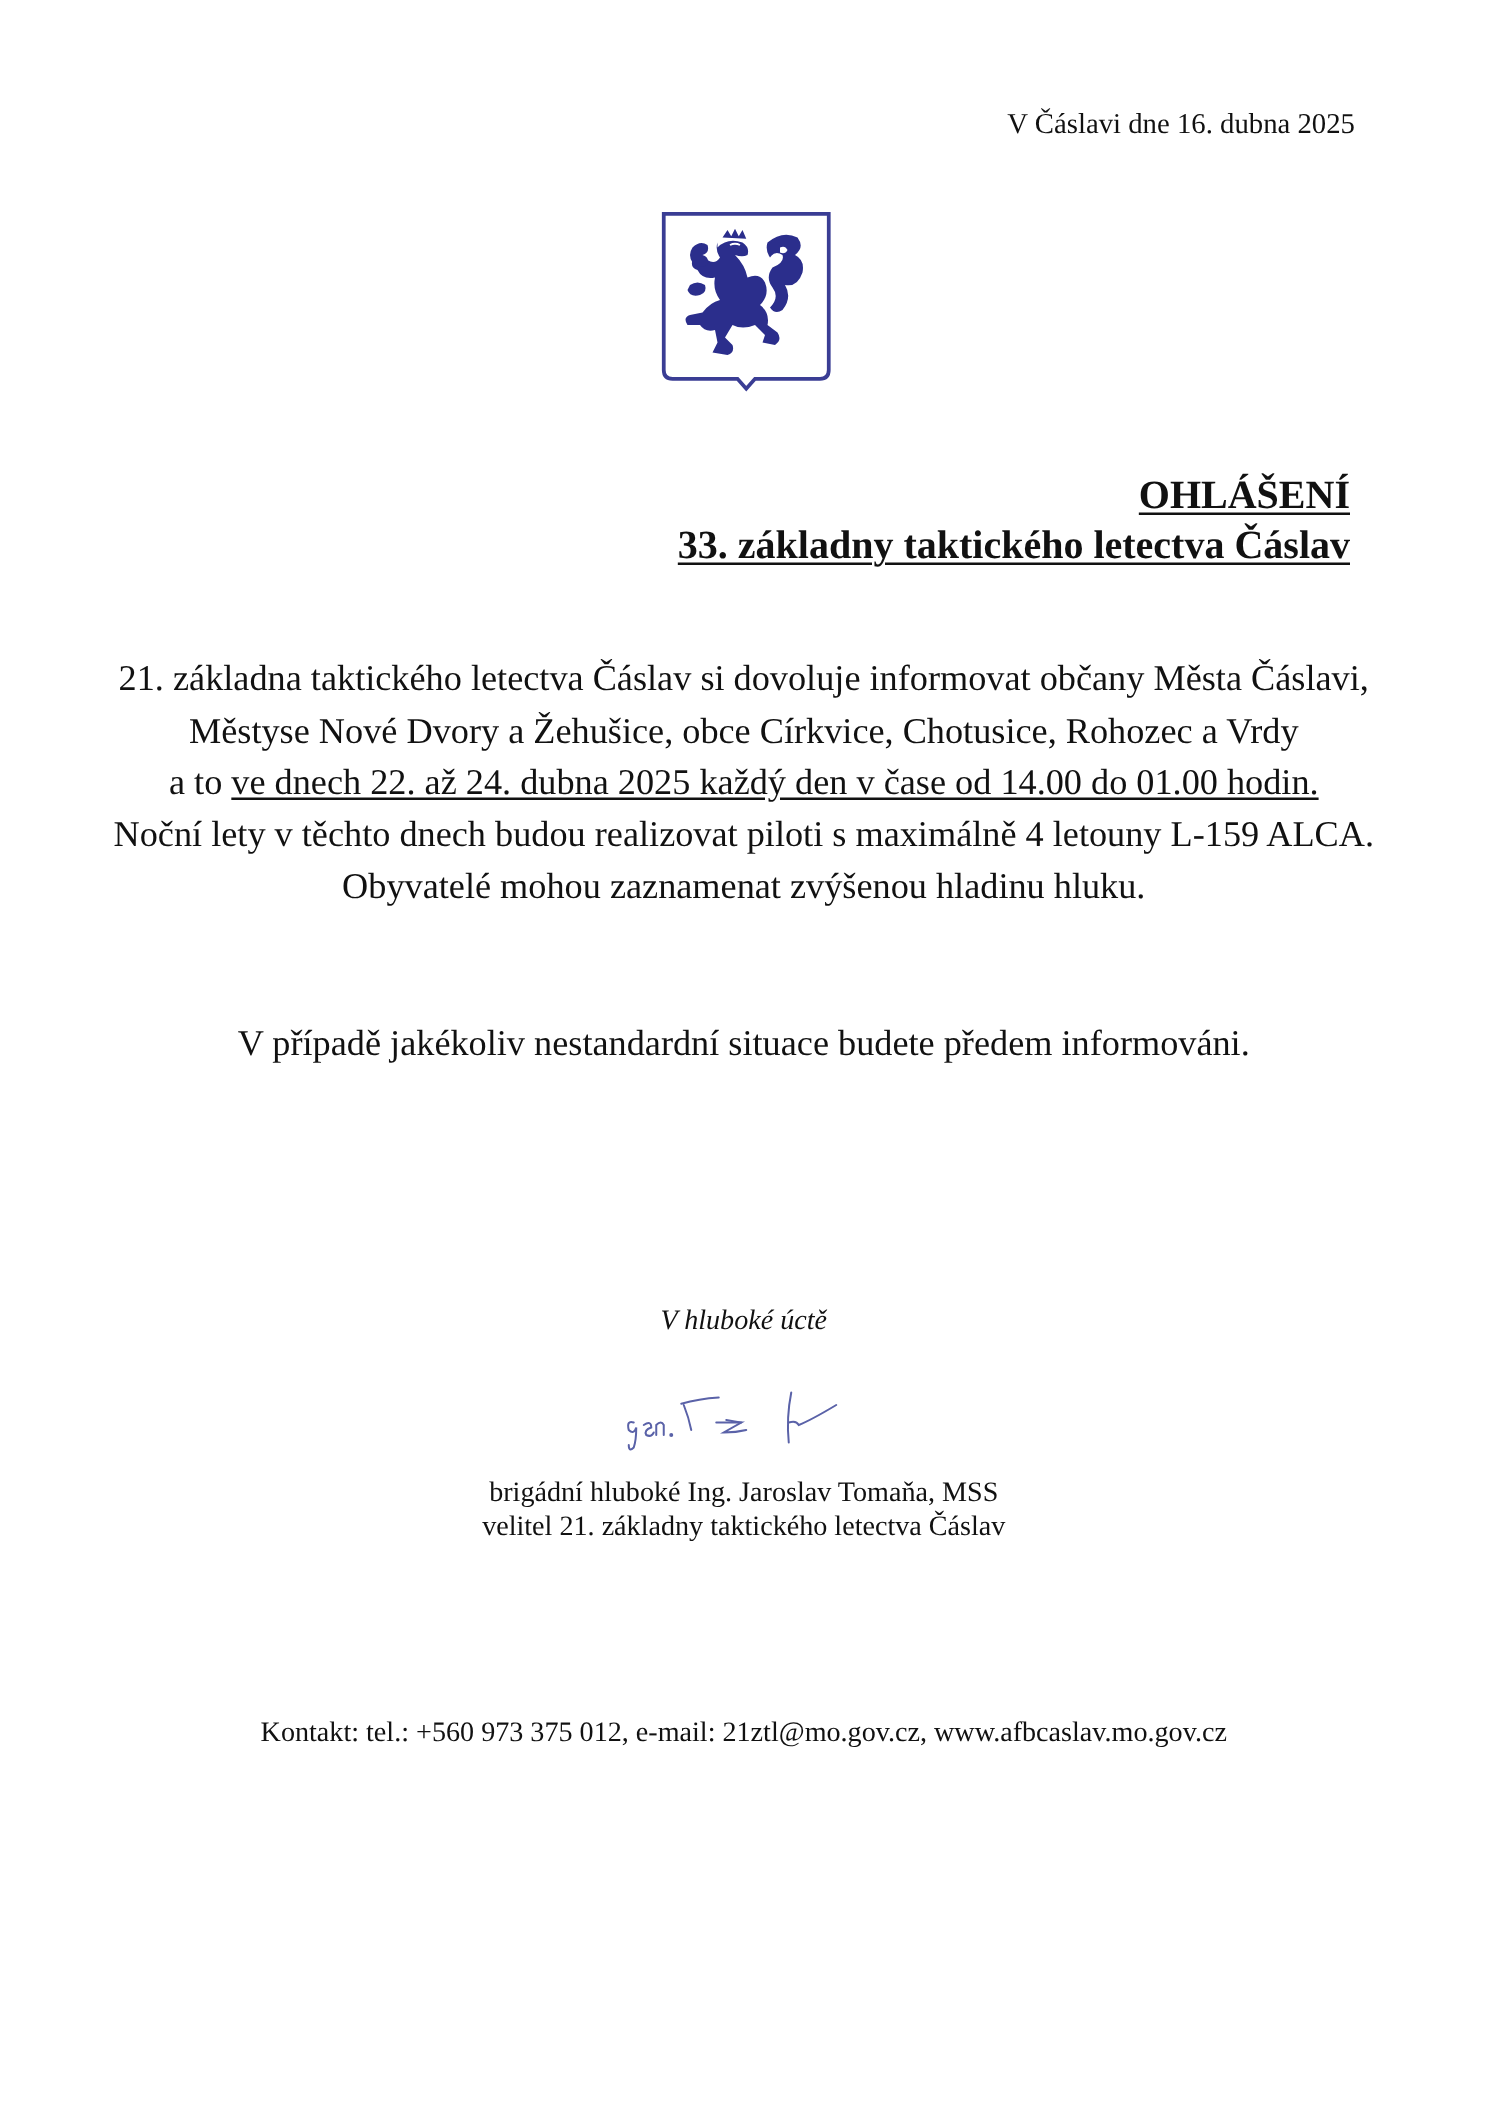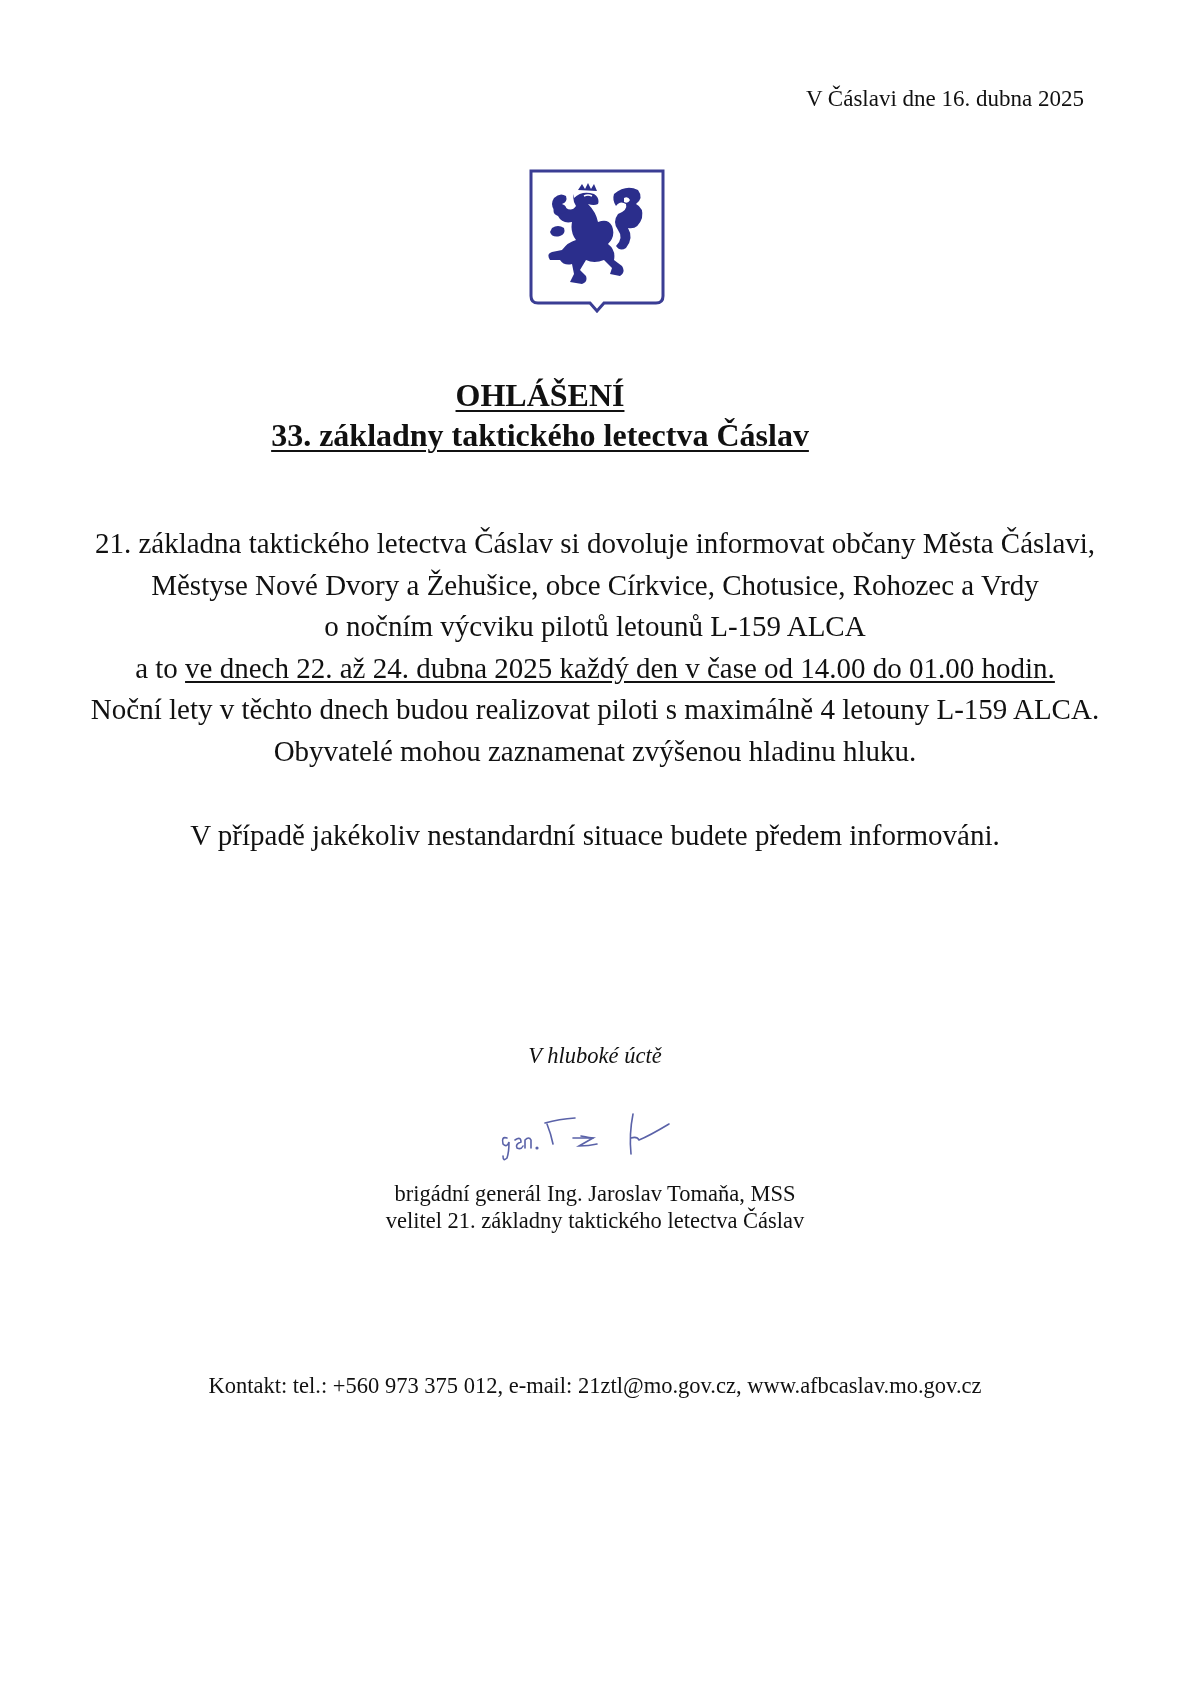--- a/index.html
+++ b/index.html
@@ -1,21 +1,21 @@
 <!DOCTYPE html>
 <html><head>
 <meta charset="utf-8">
 <style>
   html, body { margin: 0; padding: 0; background: #ffffff; }
   body { width: 1190px; height: 1684px; position: relative; overflow: hidden;
          font-family: "Liberation Serif", "DejaVu Serif", serif; color: #111; }
   .abs { position: absolute; }
   .date { right: 106px; top: 86px; font-size: 23px; }
   .crest { left: 528px; top: 168px; width: 138px; height: 148px; }
-  .title-block { left: 0; width: 1080px; top: 375px; text-align: center; font-weight: bold; }
+  .title-block { left: 0; width: 1080px; top: 375px; text-align: right; font-weight: bold; }
   .title-block div { font-size: 32px; line-height: 40px; }
   .title-block span { text-decoration: underline; text-decoration-thickness: 2px; text-underline-offset: 4px; }
   .body-block { left: 0; width: 1190px; text-align: center; font-size: 29px; }
   .body-block .line { height: 41.5px; line-height: 41.5px; white-space: nowrap; }
   .u { text-decoration: underline; text-underline-offset: 3px; }
   .closing { left: 0; width: 1190px; top: 1028px; text-align: center; font-style: italic; font-size: 22.5px; margin-top: 15px; }
   .signature { left: 485px; top: 1088px; width: 230px; height: 80px; }
   .signer { left: 0; width: 1190px; top: 1180px; text-align: center; font-size: 22.5px; line-height: 27px; }
   .contact { left: 0; width: 1190px; top: 1373px; text-align: center; font-size: 22.5px; }
 </style>
@@ -44,21 +44,20 @@
 </div>
 
 <div class="abs title-block">
   <div><span>OHLÁŠENÍ</span></div>
   <div><span>33. základny taktického letectva Čáslav</span></div>
 </div>
 
 <div class="abs body-block" style="top:523px;">
   <div class="line">21. základna taktického letectva Čáslav si dovoluje informovat občany Města Čáslavi,</div>
   <div class="line">Městyse Nové Dvory a Žehušice, obce Církvice, Chotusice, Rohozec a Vrdy</div>
-  <div class="line">o nočním výcviku pilotů letounů L-159 ALCA</div>
   <div class="line"><span>a to </span><span class="u">ve dnech 22. až 24. dubna 2025 každý den v čase od 14.00 do 01.00 hodin.</span></div>
   <div class="line">Noční lety v těchto dnech budou realizovat piloti s maximálně 4 letouny L-159 ALCA.</div>
   <div class="line">Obyvatelé mohou zaznamenat zvýšenou hladinu hluku.</div>
 </div>
 
 <div class="abs body-block" style="top:815px;">
   <div class="line">V případě jakékoliv nestandardní situace budete předem informováni.</div>
 </div>
 
 <div class="abs closing">V hluboké úctě</div>
@@ -76,17 +75,17 @@
 
     <path d="M88 50 h20"></path>
     <path d="M96 48 q10 2 12 2 l-14 8 q10 0 18 -2"></path>
 
     <path d="M148 26 q-4 20 -2 40"></path>
     <path d="M146 50 q6 -2 8 2 q10 -4 30 -16"></path>
   </svg>
 </div>
 
 <div class="abs signer">
-  <div>brigádní generál Ing. Jaroslav Tomaňa, MSS</div>
+  <div>brigádní hluboké Ing. Jaroslav Tomaňa, MSS</div>
   <div>velitel 21. základny taktického letectva Čáslav</div>
 </div>
 
 <div class="abs contact">Kontakt: tel.: +560 973 375 012, e-mail: 21ztl@mo.gov.cz, www.afbcaslav.mo.gov.cz</div>
 
 </body></html>

